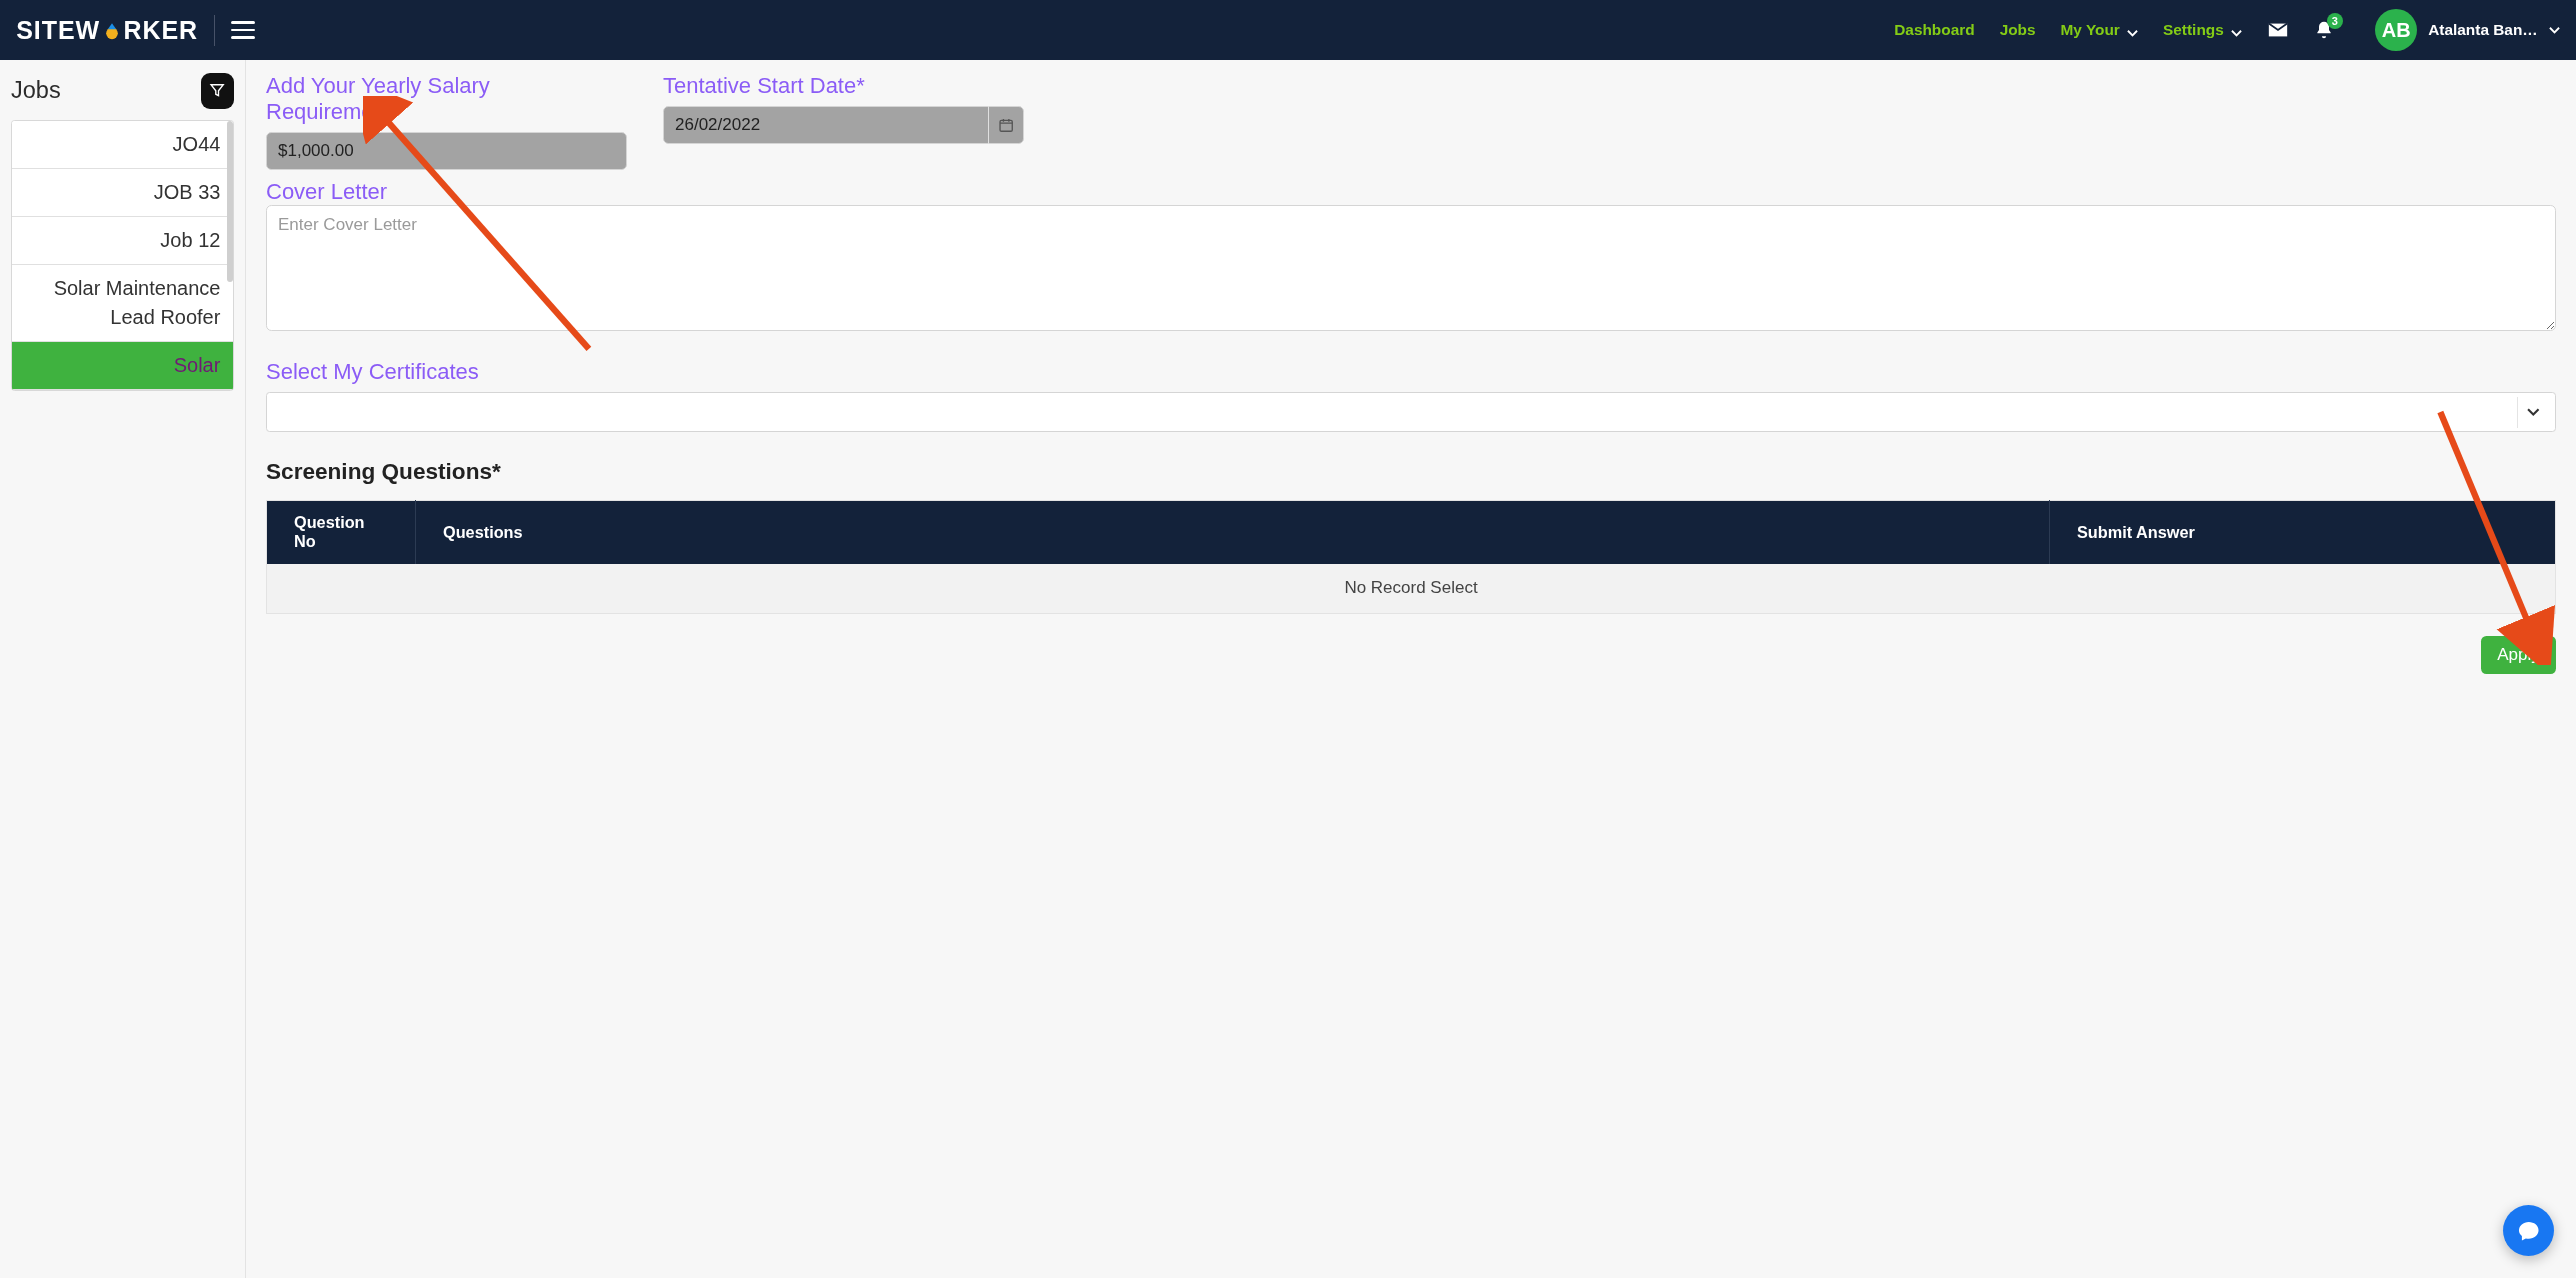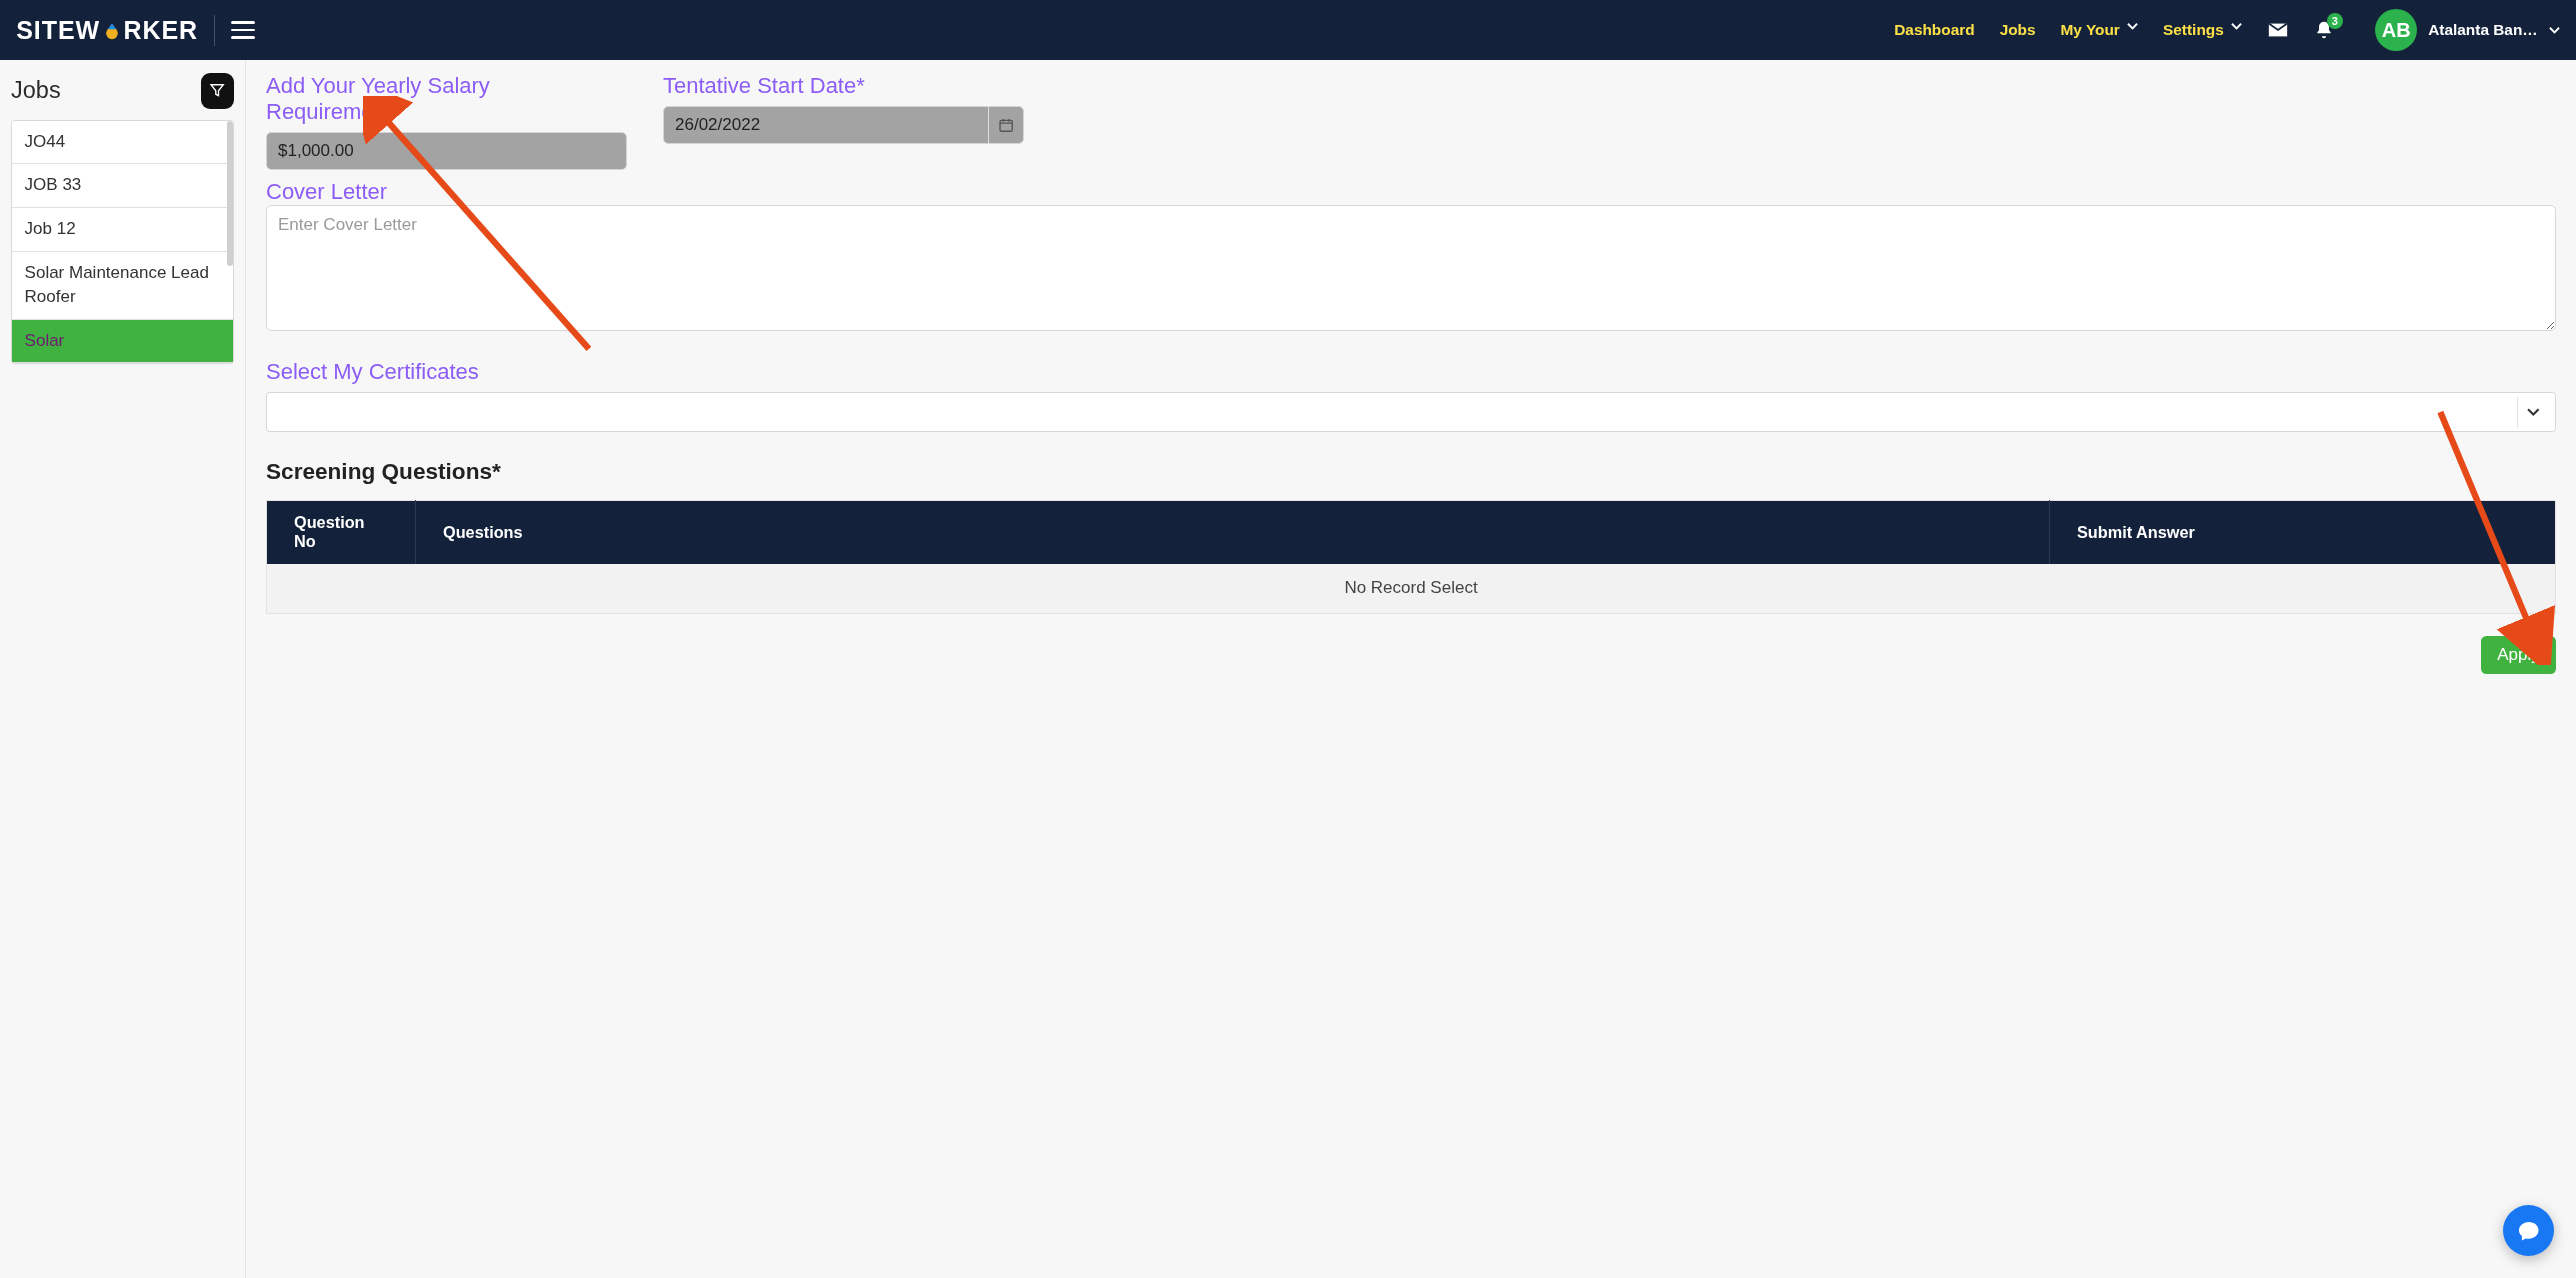--- a/index.html
+++ b/index.html
@@ -30,21 +30,21 @@
     display:inline-flex;
     width:20px;height:20px;
     align-items:center;
     justify-content:center;
   }
   .vdiv { width:0.9px; height:31px; background:#475268; margin:0 16.3px;}
   .hamburger { width:23.5px;height:18px;display:flex;flex-direction:column;justify-content:space-between;cursor:pointer;}
   .hamburger span{height:2.7px;background:#fff;border-radius:1.8px;}
   .nav-spacer{flex:1;}
   .nav-links{display:flex;align-items:center;gap:25px;}
-  .nav-link{color:#fde047;font-weight:600;font-size:15.4px;display:flex;align-items:flex-start;gap:7.2px;cursor:pointer;}
+  .nav-link{color:#84cc16;font-weight:600;font-size:15.4px;display:flex;align-items:flex-end;gap:7.2px;cursor:pointer;}
   .chev-down{width:11px;height:11px;display:inline-block;}
   .chev-down svg{display:block;}
   .icon-btn{position:relative;color:#fff;cursor:pointer;}
   .icon-btn svg{display:block;}
   .badge{
     position:absolute;top:-7.2px;right:-9px;
     background:#2bb24c;color:#fff;font-size:11px;font-weight:700;
     border-radius:9px;min-width:16.3px;height:16.3px;
     display:flex;align-items:center;justify-content:center;padding:0 3.6px;
   }
@@ -65,22 +65,22 @@
   .sidebar-header{display:flex;align-items:center;justify-content:space-between;margin-bottom:11px;}
   .sidebar-title{font-size:23.5px;font-weight:500;color:#2c2c2c;}
   .filter-btn{
     width:33px;height:36px;border-radius:9px;background:#111;color:#fff;
     display:flex;align-items:center;justify-content:center;cursor:pointer;
   }
   .job-list{
     border:0.9px solid #d8d8d8;border-radius:3.6px;overflow:hidden;position:relative;
   }
   .job-item{
-    padding:9px 12.6px;font-size:17px;color:#333;background:#fff;border-bottom:0.9px solid #e0e0e0;
-    cursor:pointer; line-height:1.45;
+    padding:9px 12.6px;font-size:20px;color:#333;background:#fff;border-bottom:0.9px solid #e0e0e0;
+    cursor:pointer; line-height:1.45;text-align:right;
   }
   .job-item:last-child{border-bottom:none;}
   .job-item.active{background:#3fb23f;color:#701a75;}
   .job-list-scroll{
     position:absolute;right:0;top:0;width:6.3px;height:60%;
     background:#cfcfcf;border-radius:3.6px;
   }
 
   
   .main{flex:1;padding:12.6px 20px 36px 20px;}

